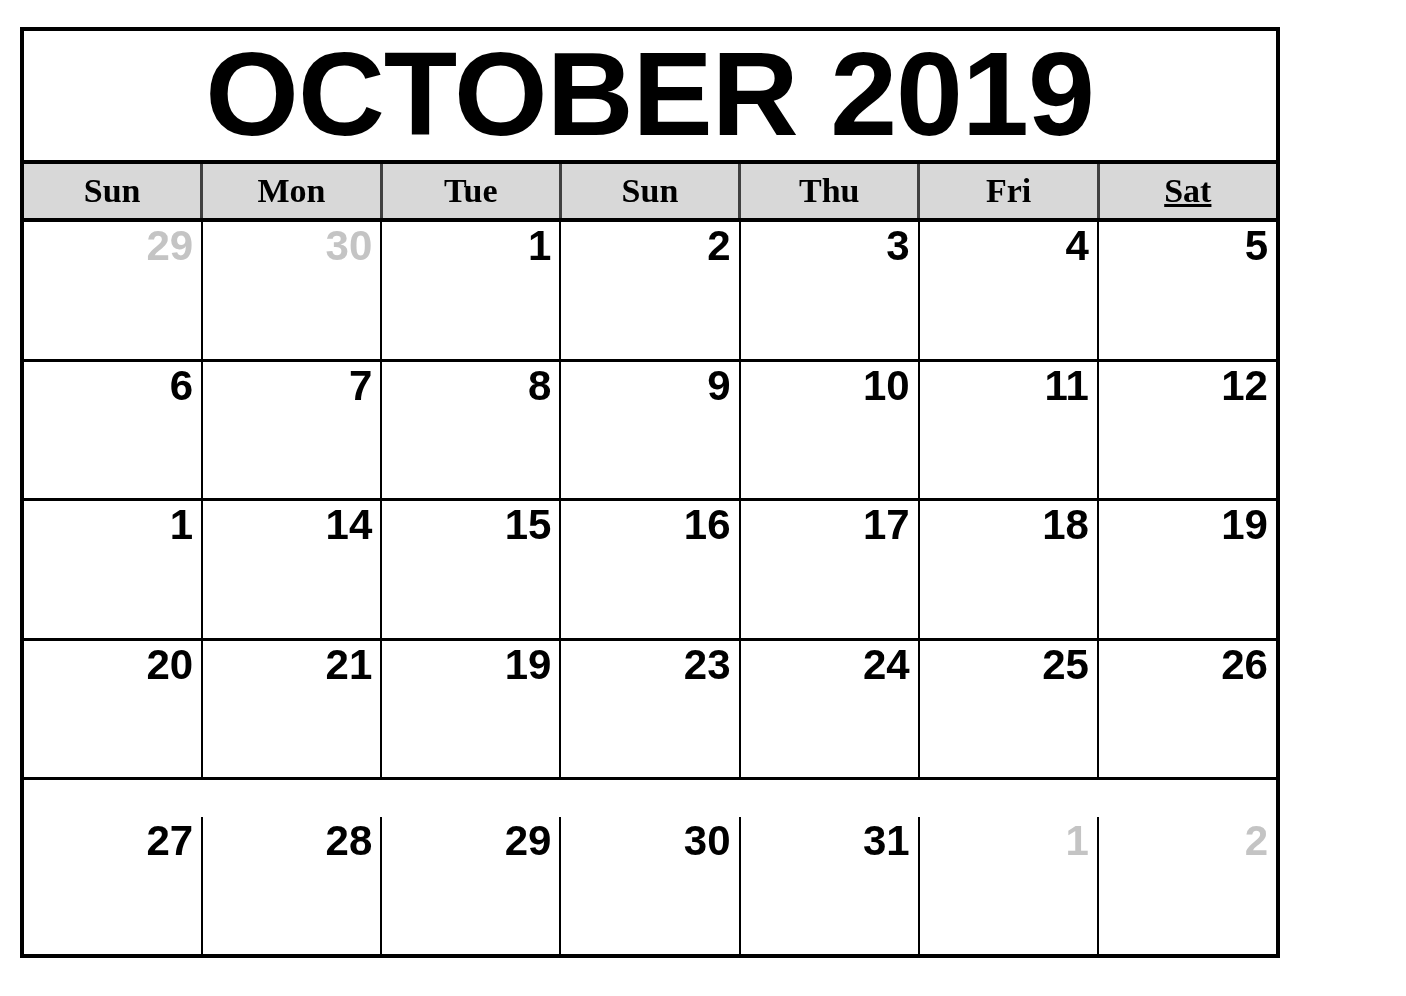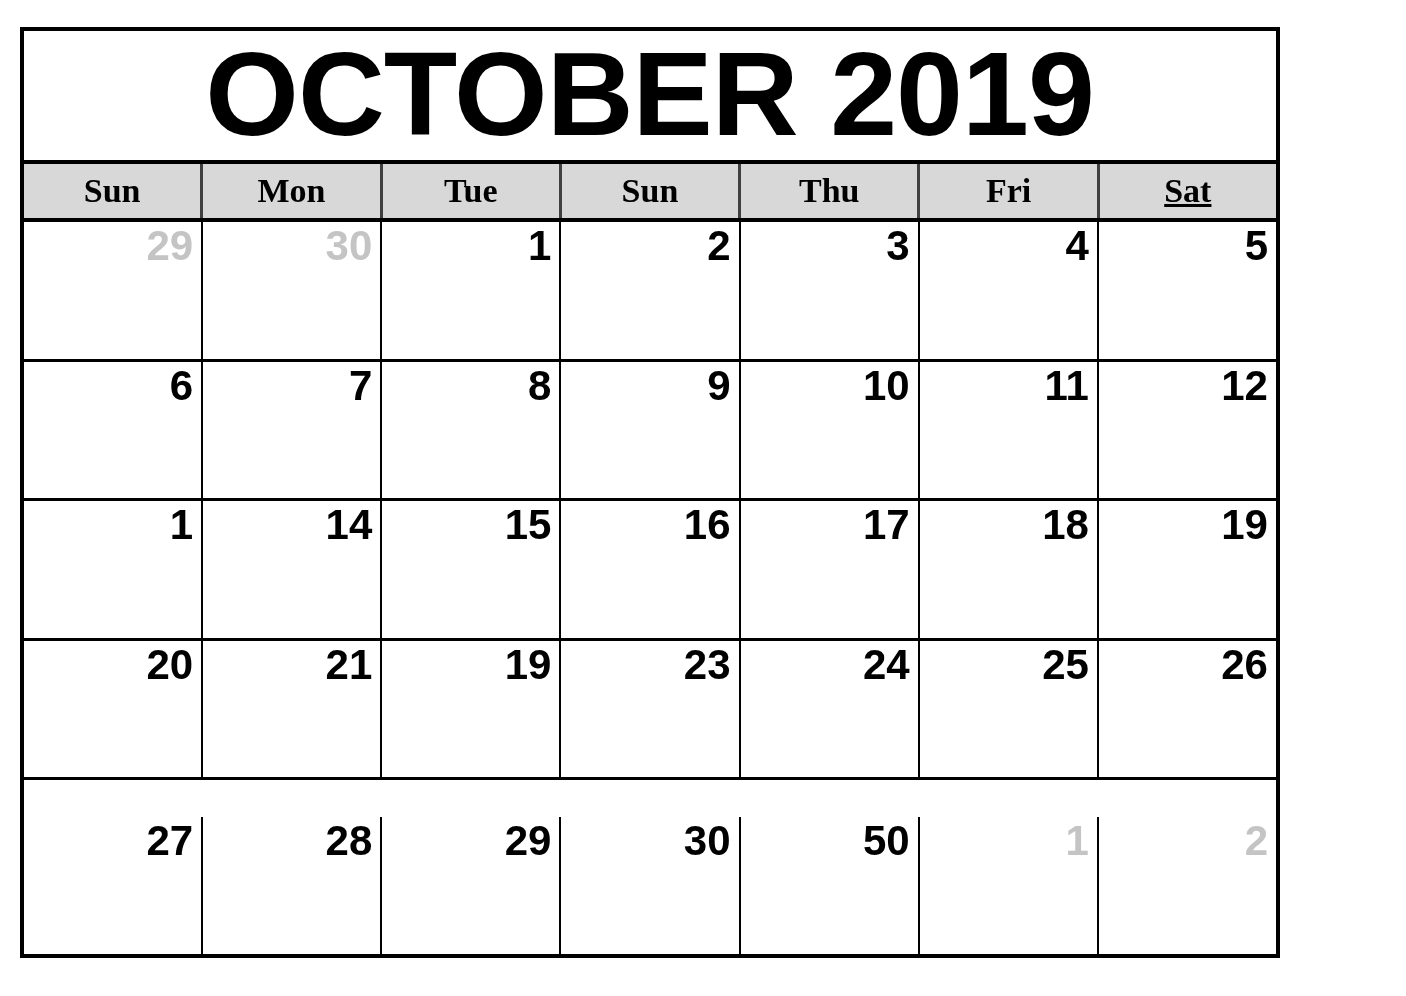--- a/index.html
+++ b/index.html
@@ -255,21 +255,21 @@
         <div class="day-cell">
           <span class="day-number">28</span>
         </div>
         <div class="day-cell">
           <span class="day-number">29</span>
         </div>
         <div class="day-cell">
           <span class="day-number">30</span>
         </div>
         <div class="day-cell">
-          <span class="day-number">50</span>
+          <span class="day-number">31</span>
         </div>
         <div class="day-cell outside">
           <span class="day-number">1</span>
         </div>
         <div class="day-cell outside">
           <span class="day-number">2</span>
         </div>
       </div>
     </div>
 

